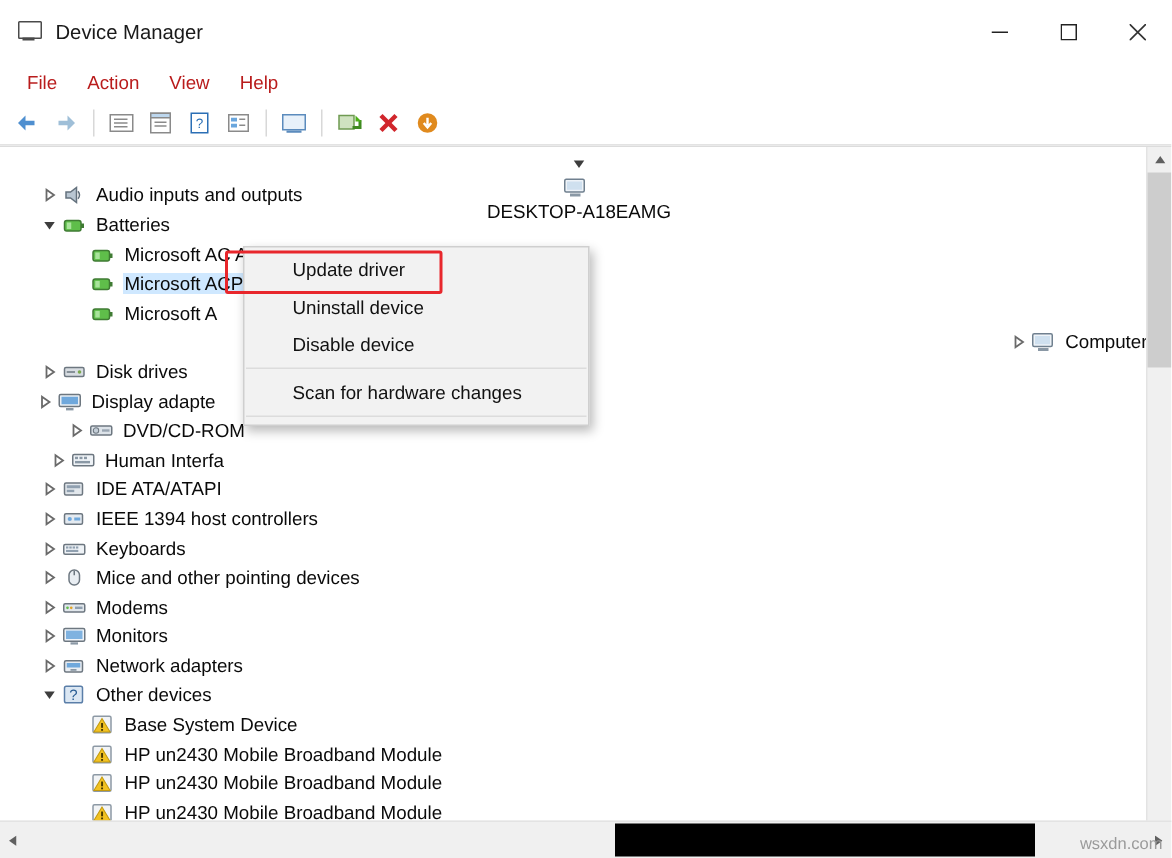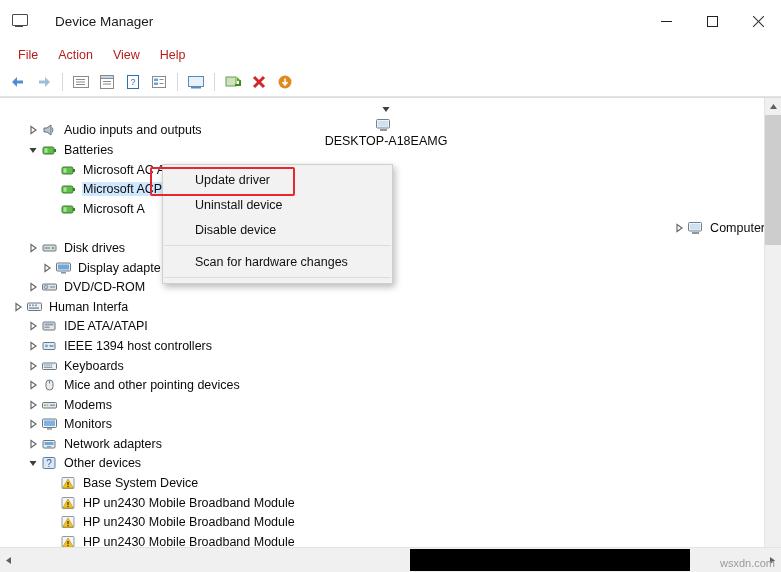--- a/index.html
+++ b/index.html
@@ -12,21 +12,20 @@
     overflow:hidden;
     position:relative;
   }
   
   #titlebar{
     height:42px;
     display:flex;align-items:center;
     background:#ffffff;
     border-bottom:0;
     position:relative;
-    gap:18px;
   }
   #titlebar .app-icon{
     width:16px;height:16px;margin-left:12px;margin-right:9px;
     position:relative;
   }
   #titlebar .app-icon .mon{
     position:absolute;left:0;top:1px;width:14px;height:10px;
     border:1.5px solid #4a4a4a;border-radius:1px;background:#fff;
   }
   #titlebar .app-icon .base{
@@ -322,47 +321,47 @@
             <path d="M3 1.5 L8 5 L3 8.5 Z" fill="none" stroke="#6a6a6a" stroke-width="1.2"></path>
           </svg>
         </span>
         <span class="ico"><svg width="17" height="16" viewBox="0 0 17 16">
             <rect x="2" y="5" width="13" height="6" rx="1" fill="#d8dde2" stroke="#6d7780"></rect>
             <circle cx="12" cy="8" r="1.2" fill="#7aa84f"></circle>
             <line x1="3.5" y1="8" x2="9" y2="8" stroke="#6d7780"></line>
           </svg></span>
         <span class="lbl">Disk drives</span>
       </div>
-      <div class="row" style="padding-left: 39px;">
+      <div class="row" style="padding-left: 22px;">
         <span class="chev">
           <svg width="10" height="10" viewBox="0 0 10 10">
             <path d="M3 1.5 L8 5 L3 8.5 Z" fill="none" stroke="#6a6a6a" stroke-width="1.2"></path>
           </svg>
         </span>
         <span class="ico"><svg width="17" height="16" viewBox="0 0 17 16">
             <rect x="1.5" y="3" width="14" height="8" rx="1" fill="#e9eff5" stroke="#6d7780"></rect>
             <rect x="3" y="4.5" width="11" height="5" fill="#6fa8dc"></rect>
             <rect x="6" y="12" width="5" height="1.6" fill="#8a98a5"></rect>
           </svg></span>
         <span class="lbl">Display adapte</span>
       </div>
-      <div class="row" style="padding-left: 25px;">
+      <div class="row" style="padding-left: 43px;">
         <span class="chev">
           <svg width="10" height="10" viewBox="0 0 10 10">
             <path d="M3 1.5 L8 5 L3 8.5 Z" fill="none" stroke="#6a6a6a" stroke-width="1.2"></path>
           </svg>
         </span>
         <span class="ico"><svg width="17" height="16" viewBox="0 0 17 16">
             <rect x="1.5" y="5" width="14" height="6" rx="1" fill="#dde3e9" stroke="#6d7780"></rect>
             <circle cx="5" cy="8" r="1.8" fill="#c5cfd8" stroke="#6d7780" stroke-width=".7"></circle>
             <rect x="9" y="7.2" width="5" height="1.6" fill="#9aa6b2"></rect>
           </svg></span>
         <span class="lbl">DVD/CD-ROM</span>
       </div>
-      <div class="row" style="padding-left: 10px;">
+      <div class="row" style="padding-left: 31px;">
         <span class="chev">
           <svg width="10" height="10" viewBox="0 0 10 10">
             <path d="M3 1.5 L8 5 L3 8.5 Z" fill="none" stroke="#6a6a6a" stroke-width="1.2"></path>
           </svg>
         </span>
         <span class="ico"><svg width="17" height="16" viewBox="0 0 17 16">
             <rect x="1.5" y="4" width="14" height="7.5" rx="1" fill="#eef2f6" stroke="#6d7780"></rect>
             <rect x="3" y="5.5" width="2" height="1.6" fill="#8a98a5"></rect>
             <rect x="6" y="5.5" width="2" height="1.6" fill="#8a98a5"></rect>
             <rect x="9" y="5.5" width="2" height="1.6" fill="#8a98a5"></rect>

